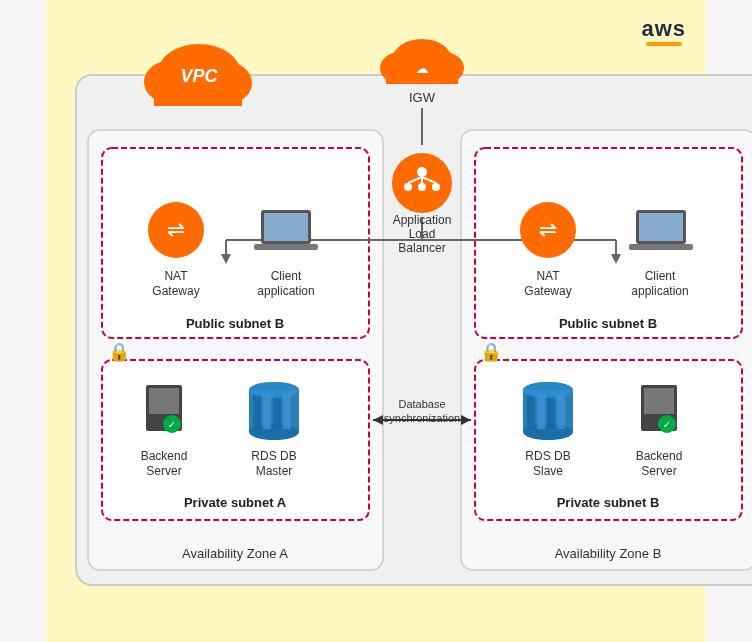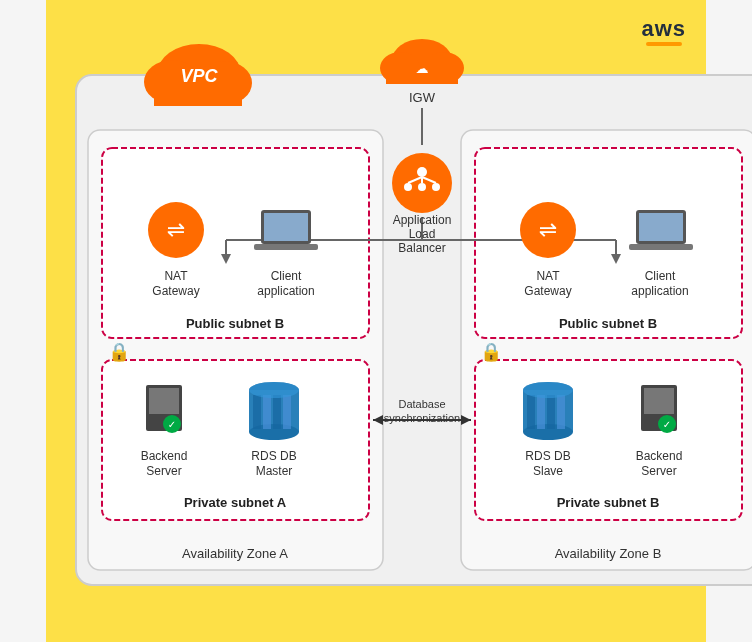--- a/index.html
+++ b/index.html
@@ -9,21 +9,21 @@
       width: 752px;
       height: 642px;
       overflow: hidden;
       display: flex;
       align-items: center;
       justify-content: center;
     }
     .main-container {
       width: 660px;
       height: 642px;
-      background: #fde047;
+      background: #fef9c3;
       position: relative;
     }
     
     .aws-logo {
       position: absolute;
       top: 18px;
       right: 20px;
       display: flex;
       flex-direction: column;
       align-items: center;

